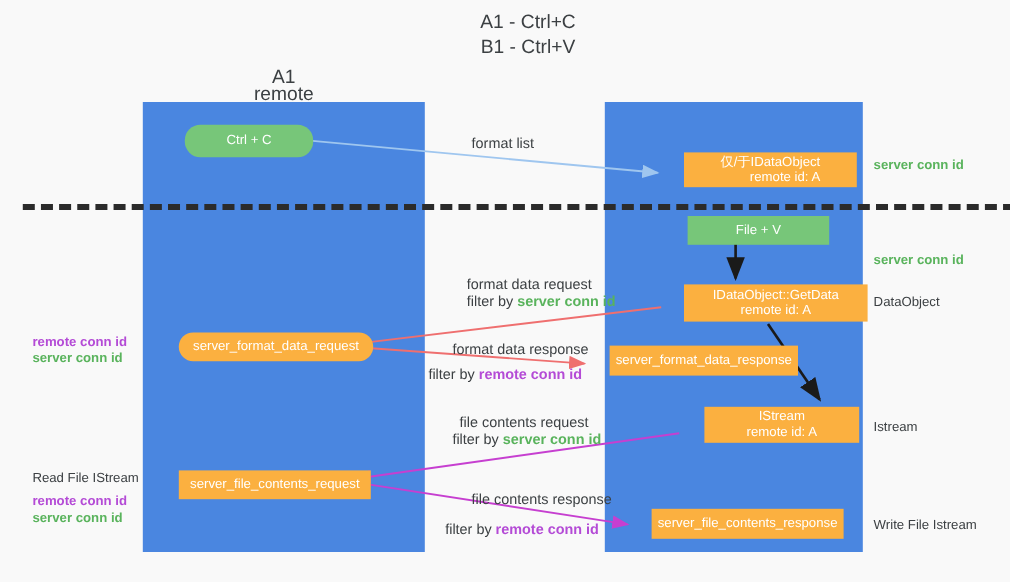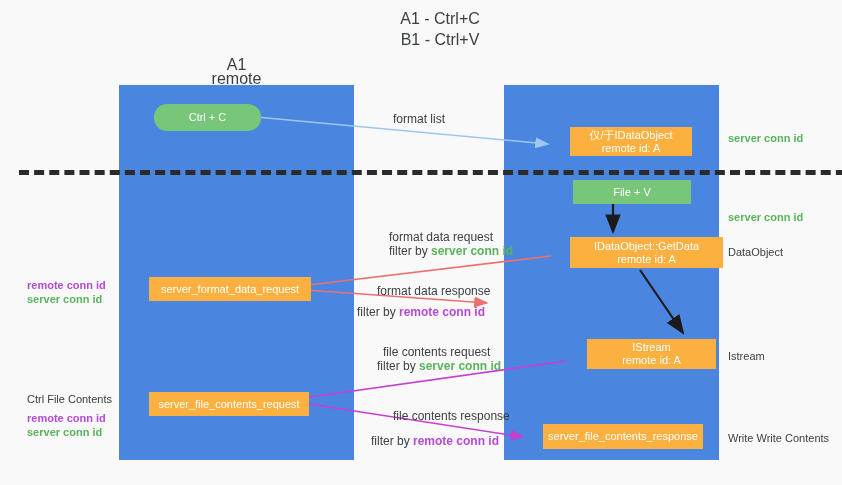--- a/index.html
+++ b/index.html
@@ -109,56 +109,57 @@
 
     <line x1="292" y1="289" x2="487" y2="303" stroke="#ef6f6f" stroke-width="1.6" marker-end="url(#ah-red)"></line>
 
     <line x1="566" y1="361" x2="296" y2="399" stroke="#c63fd0" stroke-width="1.6" marker-end="url(#ah-purple)"></line>
 
     <line x1="296" y1="402" x2="523" y2="437" stroke="#c63fd0" stroke-width="1.6" marker-end="url(#ah-purple)"></line>
   </svg>
 
   <div class="abs box green" style="left:135px;top:104px;width:107px;height:27px;border-radius:13px;">Ctrl + C</div>
 
-  <div class="abs box orange" style="left:130px;top:277px;width:162px;height:24px;">server_format_data_request</div>
+  <div class="abs box orange" style="left:130px;top:277px;width:162px;height:24px;border-radius:12px;">server_format_data_request</div>
 
   <div class="abs box orange" style="left:130px;top:392px;width:160px;height:24px;">server_file_contents_request</div>
 
-  <div class="abs box orange" style="left:551px;top:127px;width:122px;height:29px;white-space:pre-line;">仅/于IDataObject
+  <div class="abs box orange" style="left:551px;top:127px;width:144px;height:29px;white-space:pre-line;text-align:right;">仅/于IDataObject
 remote id: A</div>
 
   <div class="abs box green" style="left:554px;top:180px;width:118px;height:24px;">File + V</div>
 
   <div class="abs box orange" style="left:551px;top:237px;width:153px;height:31px;white-space:pre-line;">IDataObject::GetData
 remote id: A</div>
 
+  <div class="abs box orange" style="left:489px;top:288px;width:157px;height:25px;">server_format_data_response</div>
 
   <div class="abs box orange" style="left:568px;top:339px;width:129px;height:30px;white-space:pre-line;">IStream
 remote id: A</div>
 
   <div class="abs box orange" style="left:524px;top:424px;width:160px;height:25px;">server_file_contents_response</div>
 
   <div class="abs" id="sep"></div>
 
   <div class="abs side-lbl green-txt" style="left:709px;top:131px;">server conn id</div>
 
   <div class="abs side-lbl green-txt" style="left:709px;top:210px;">server conn id</div>
 
   <div class="abs side-lbl dark-txt" style="left:709px;top:245px;">DataObject</div>
 
   <div class="abs side-lbl dark-txt" style="left:709px;top:349px;">Istream</div>
 
-  <div class="abs side-lbl dark-txt" style="left:709px;top:431px;">Write Write Contents</div>
+  <div class="abs side-lbl dark-txt" style="left:709px;top:431px;">Write File Istream</div>
 
   <div class="abs" style="left:8px;top:278px;width:90px;text-align:left;">
     <div class="side-lbl purple-txt">remote conn id</div>
     <div class="side-lbl green-txt">server conn id</div>
   </div>
 
-  <div class="abs side-lbl dark-txt" style="left:8px;top:392px;">Ctrl File Contents</div>
+  <div class="abs side-lbl dark-txt" style="left:8px;top:392px;">Read File IStream</div>
 
   <div class="abs" style="left:8px;top:411px;width:90px;text-align:left;">
     <div class="side-lbl purple-txt">remote conn id</div>
     <div class="side-lbl green-txt">server conn id</div>
   </div>
 
   <div class="abs cap" style="left:374px;top:112px;">format list</div>
 
   <div class="abs cap" style="left:370px;top:230px;">format data request</div>
   <div class="abs cap" style="left:370px;top:244px;">

